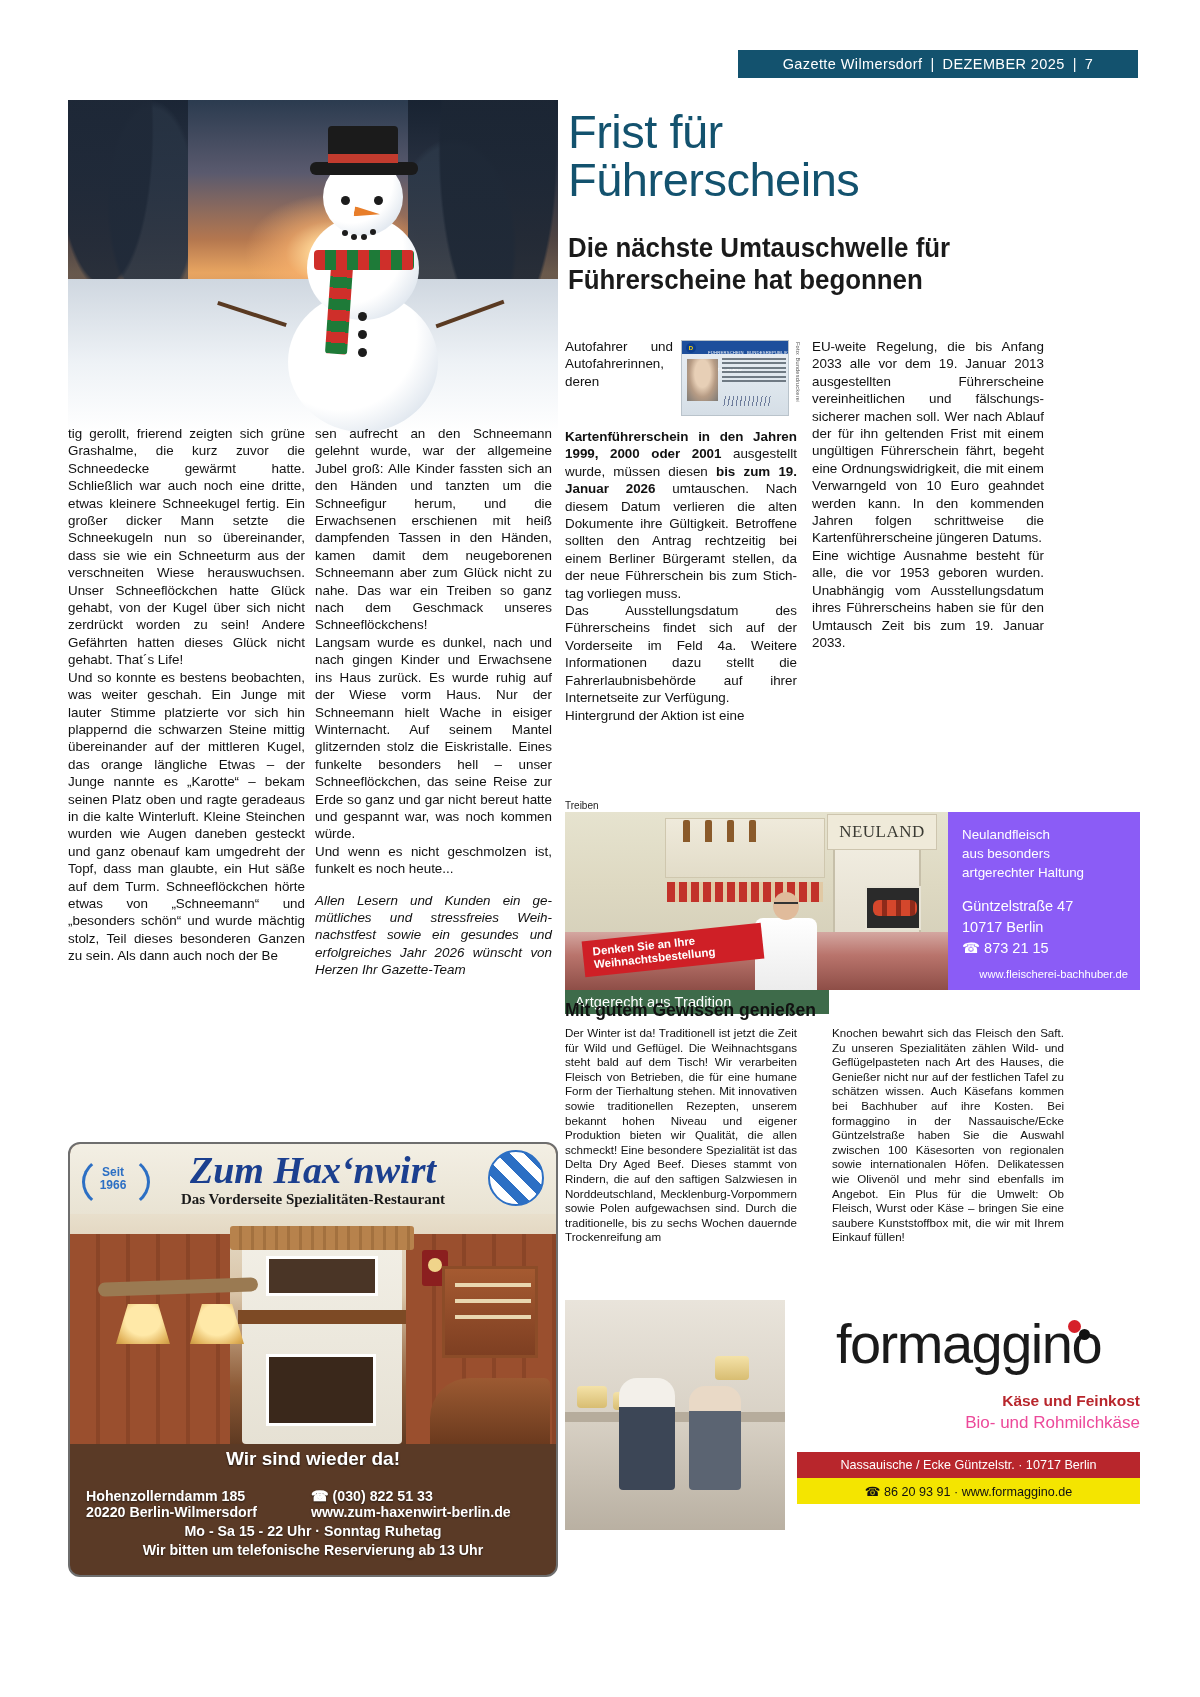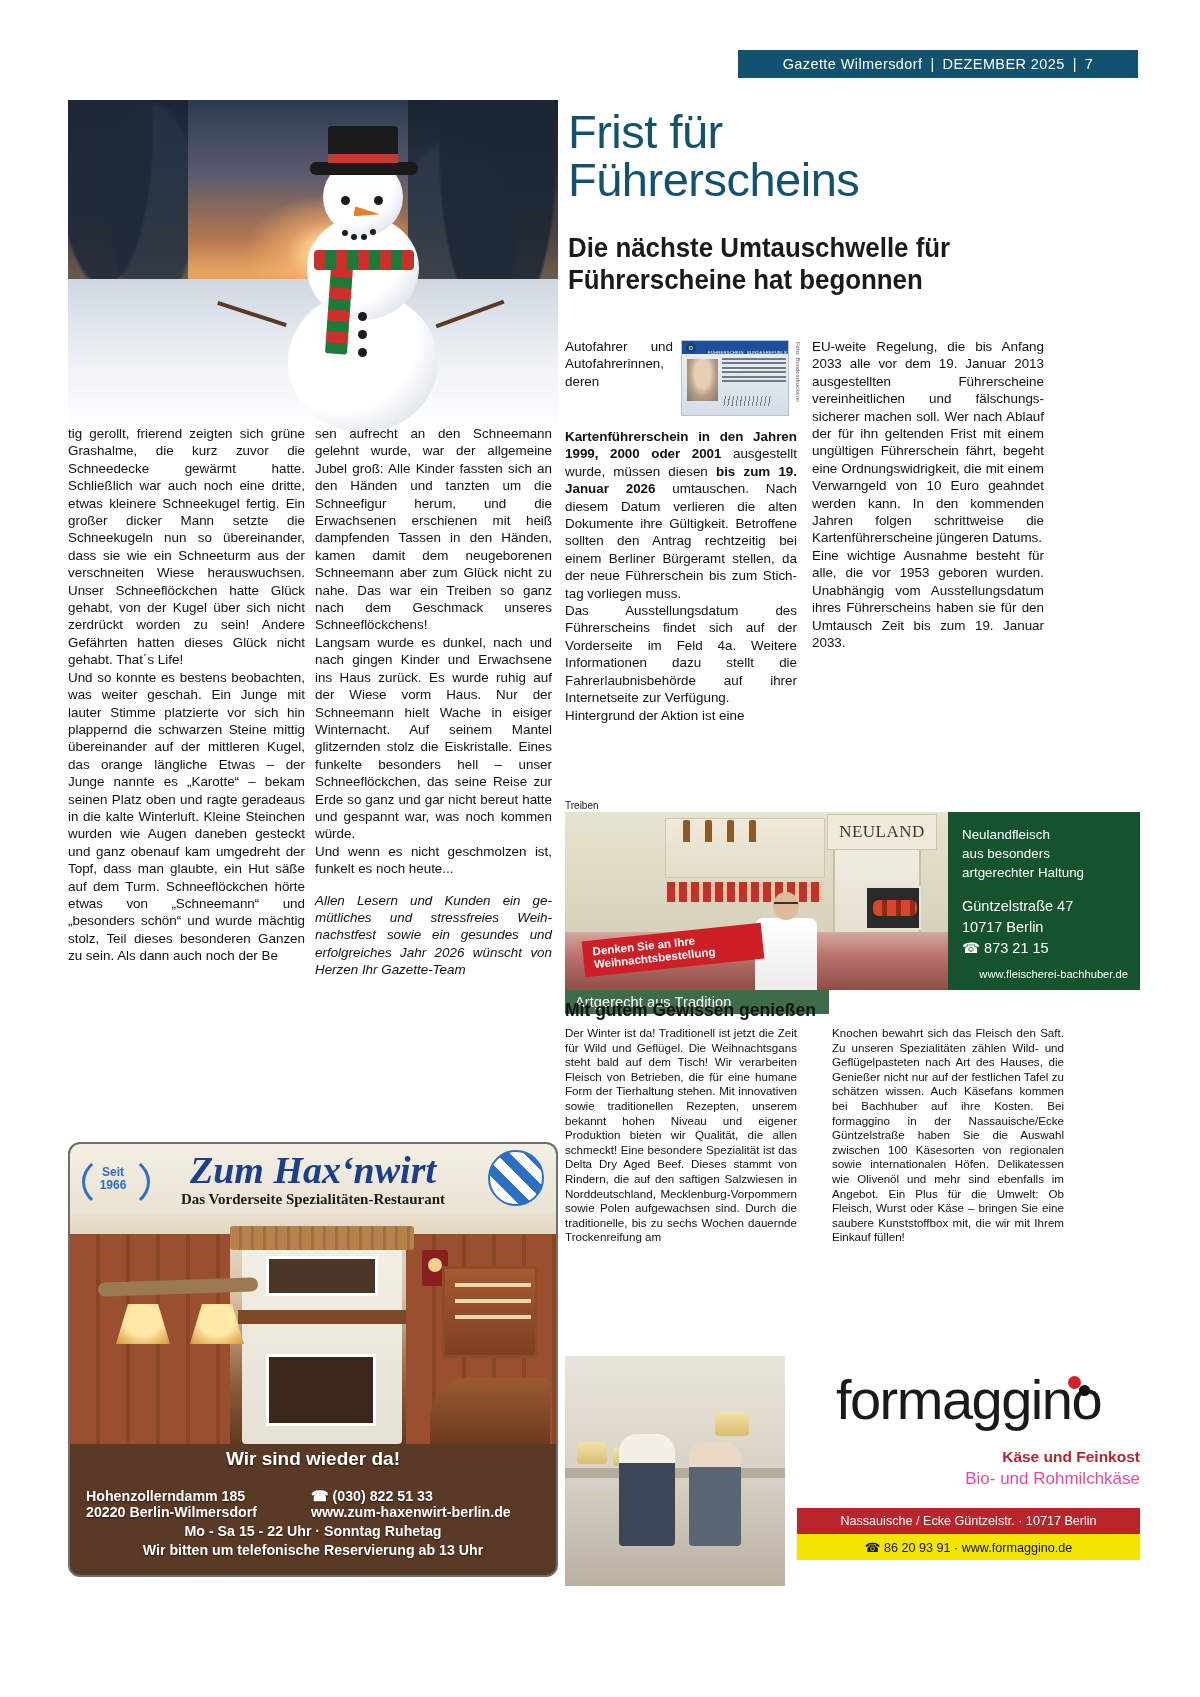--- a/index.html
+++ b/index.html
@@ -192,21 +192,21 @@
     background:#cf1f26; transform: rotate(-6deg);
     color:#fff; font-size:11.5px; font-weight:700; line-height:1.15;
     display:flex; flex-direction:column; justify-content:center; padding-left:10px;
   }
   .bh-tagline {
     position:absolute; left:0; bottom:-24px; width:264px; height:24px; background:#3e6b4a;
     color:#fff; font-size:14.5px; display:flex; align-items:center; padding-left:10px; letter-spacing:.1px;
   }
   .bh-green {
     position:absolute; left:383px; top:0; width:192px; height:178px;
-    background:#14532d; color:#ffffff; padding:13px 12px 8px 14px;
+    background:#8b5cf6; color:#ffffff; padding:13px 12px 8px 14px;
   }
   .bh-green .line { font-size:13.4px; line-height:19px; }
   .bh-green .addr { margin-top:14px; font-size:14.5px; line-height:21px; }
   .bh-green .phone { font-size:14.5px; margin-top:2px; }
   .bh-green .web { font-size:11.2px; margin-top:12px; text-align:right; }
 
   
   .gg-title {
     position:absolute; left:565px; top:1000px; font-size:17.5px; font-weight:700; color:#111;
   }
@@ -288,21 +288,21 @@
     position:absolute; left:0; top:342px; width:100%; height:103px;
     color:#ffffff; font-size:14.2px; font-weight:700; padding:2px 16px 0 16px;
     text-shadow:0 1px 2px rgba(0,0,0,.6);
   }
   .hax-row { display:flex; }
   .hax-row .a { width:225px; }
   .hax-center { text-align:center; margin-top:3px; }
 
   
   .ad-formaggino {
-    position:absolute; left:565px; top:1356px; width:575px; height:278px;
+    position:absolute; left:565px; top:1300px; width:575px; height:278px;
   }
   .fm-photo {
     position:absolute; left:0; top:0; width:220px; height:230px; overflow:hidden;
     background: linear-gradient(180deg,#e9e4db 0%, #d9d2c6 50%, #b9b0a2 100%);
   }
   .fm-photo .shelf { position:absolute; left:0; top:112px; width:100%; height:10px; background:#b6ac9c; }
   .fm-photo .cheese { position:absolute; border-radius:4px; background: linear-gradient(180deg,#f4e2a8,#d8bd72); }
   .fm-photo .person { position:absolute; left:54px; top:78px; width:56px; height:112px;
                 background: linear-gradient(180deg,#f3f0ea 0 26%, #3c4656 26% 100%); border-radius:18px 18px 4px 4px; }
   .fm-photo .person2 { position:absolute; left:124px; top:86px; width:52px; height:104px;

